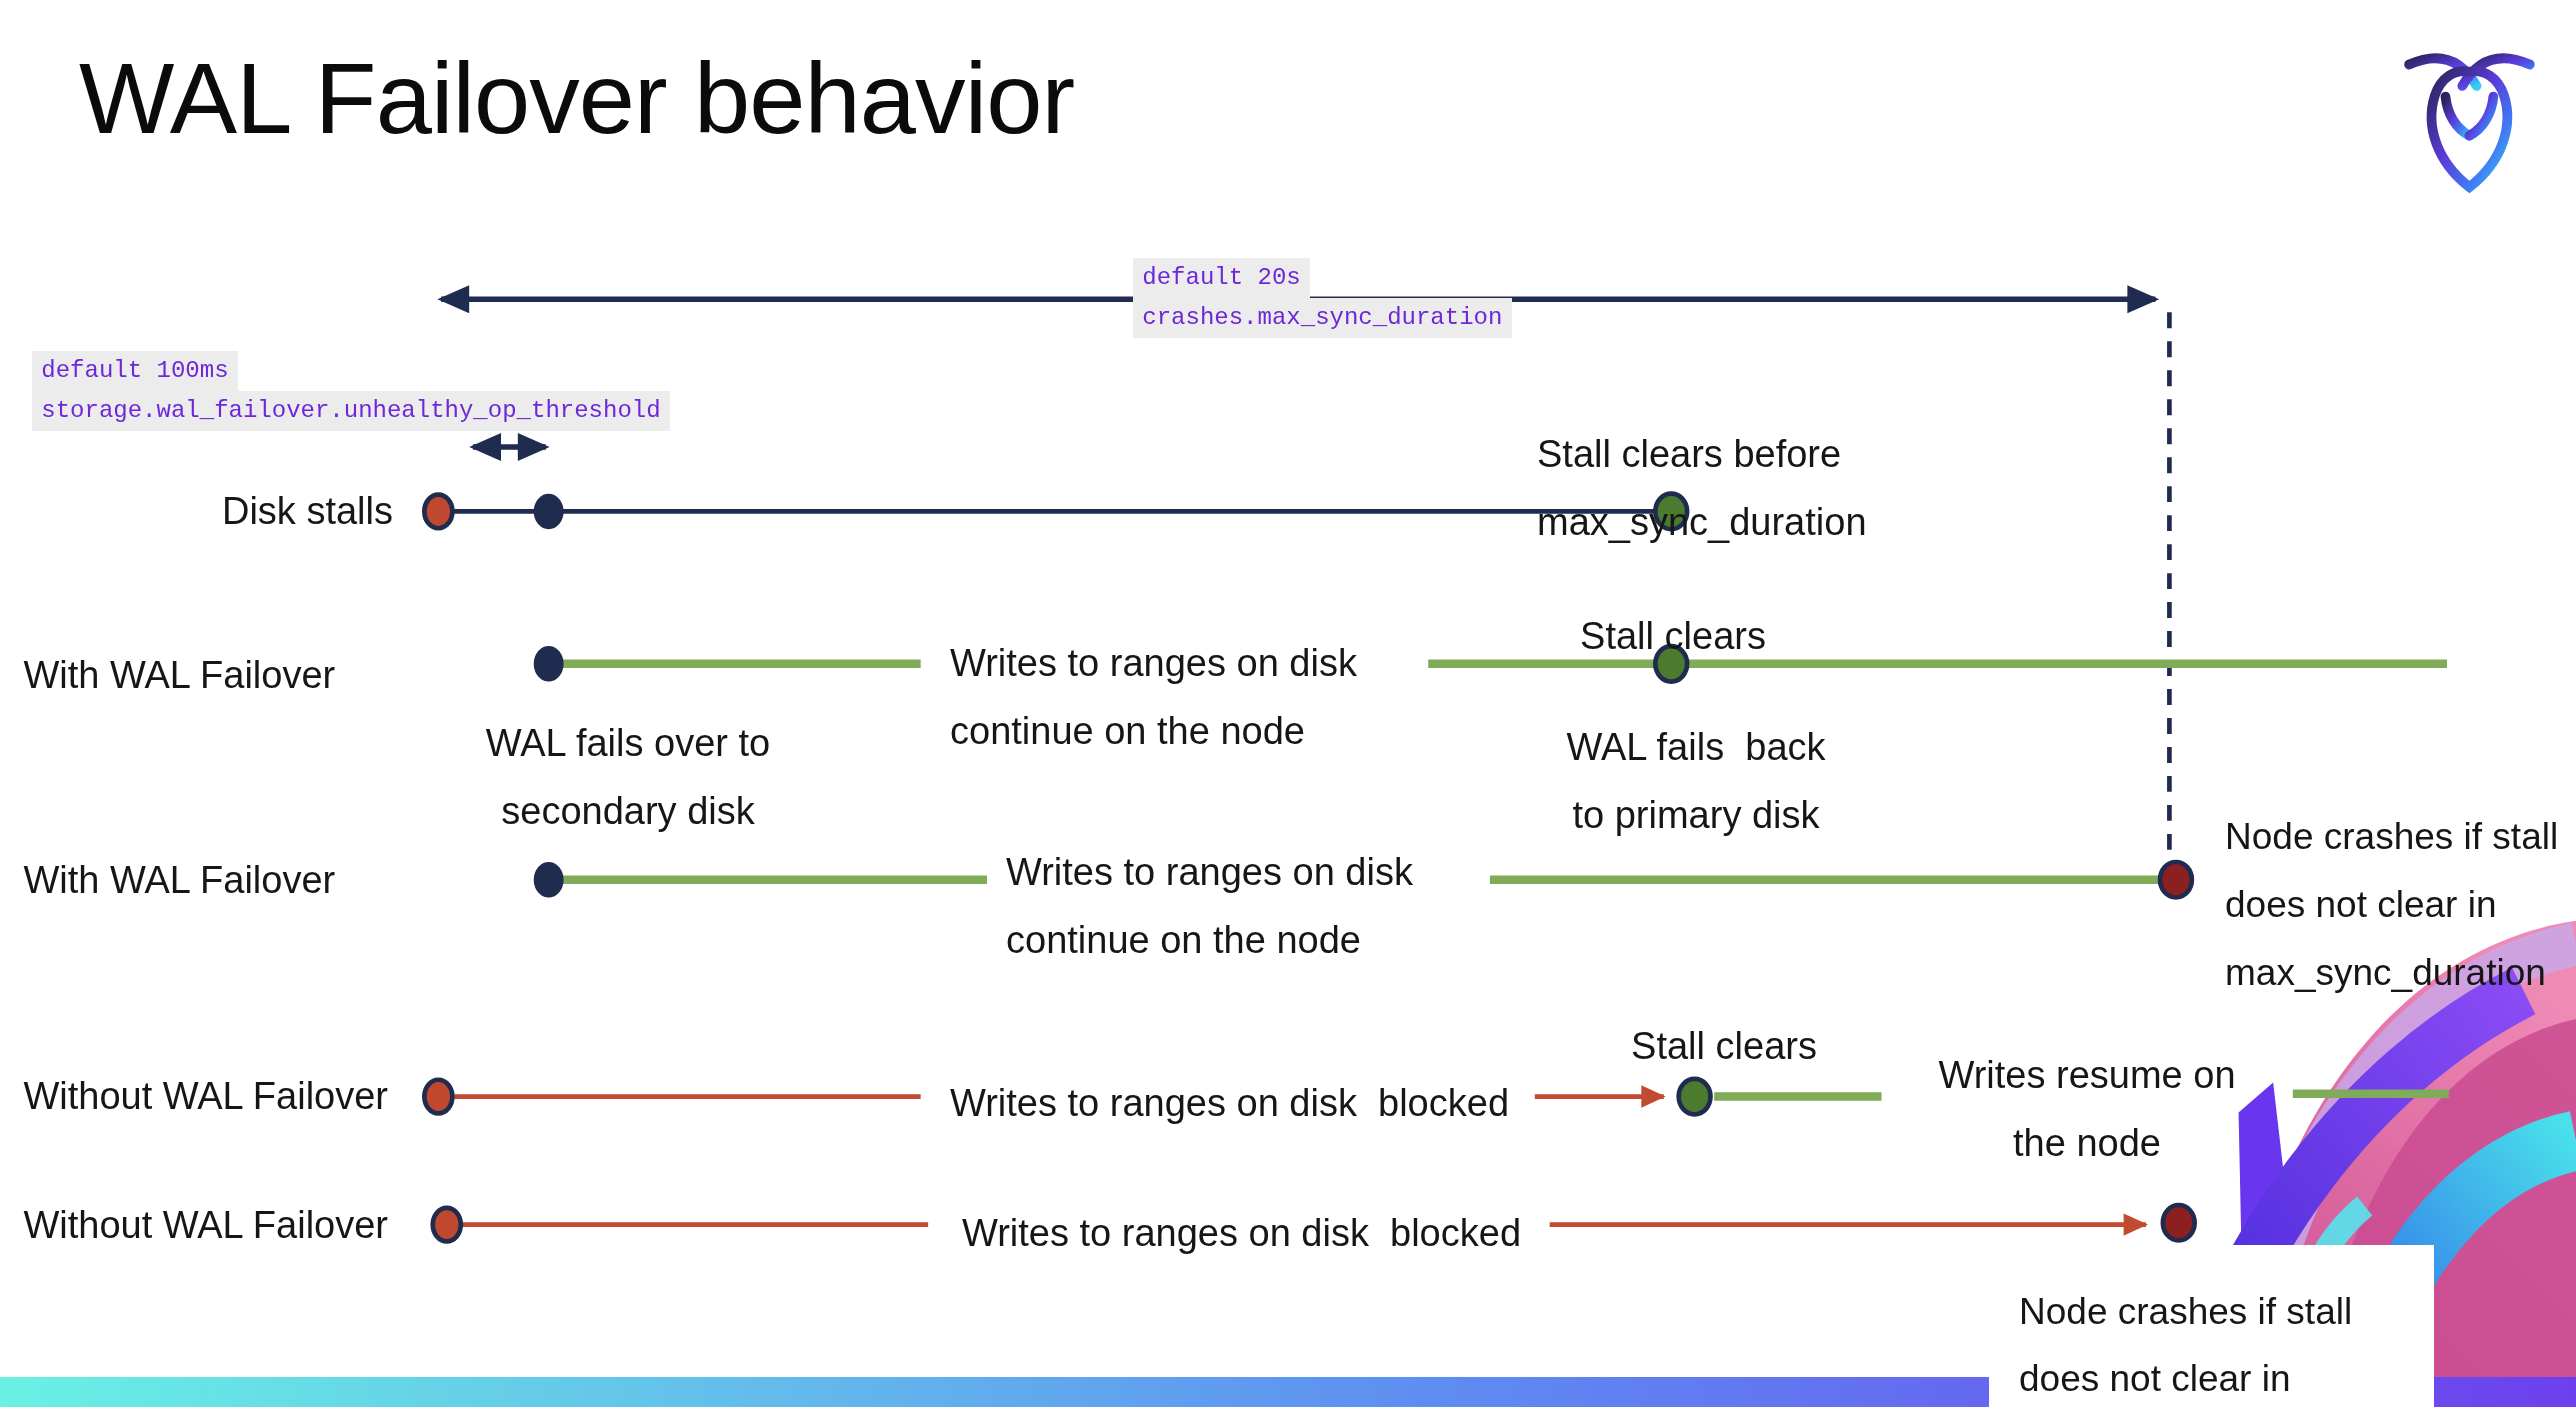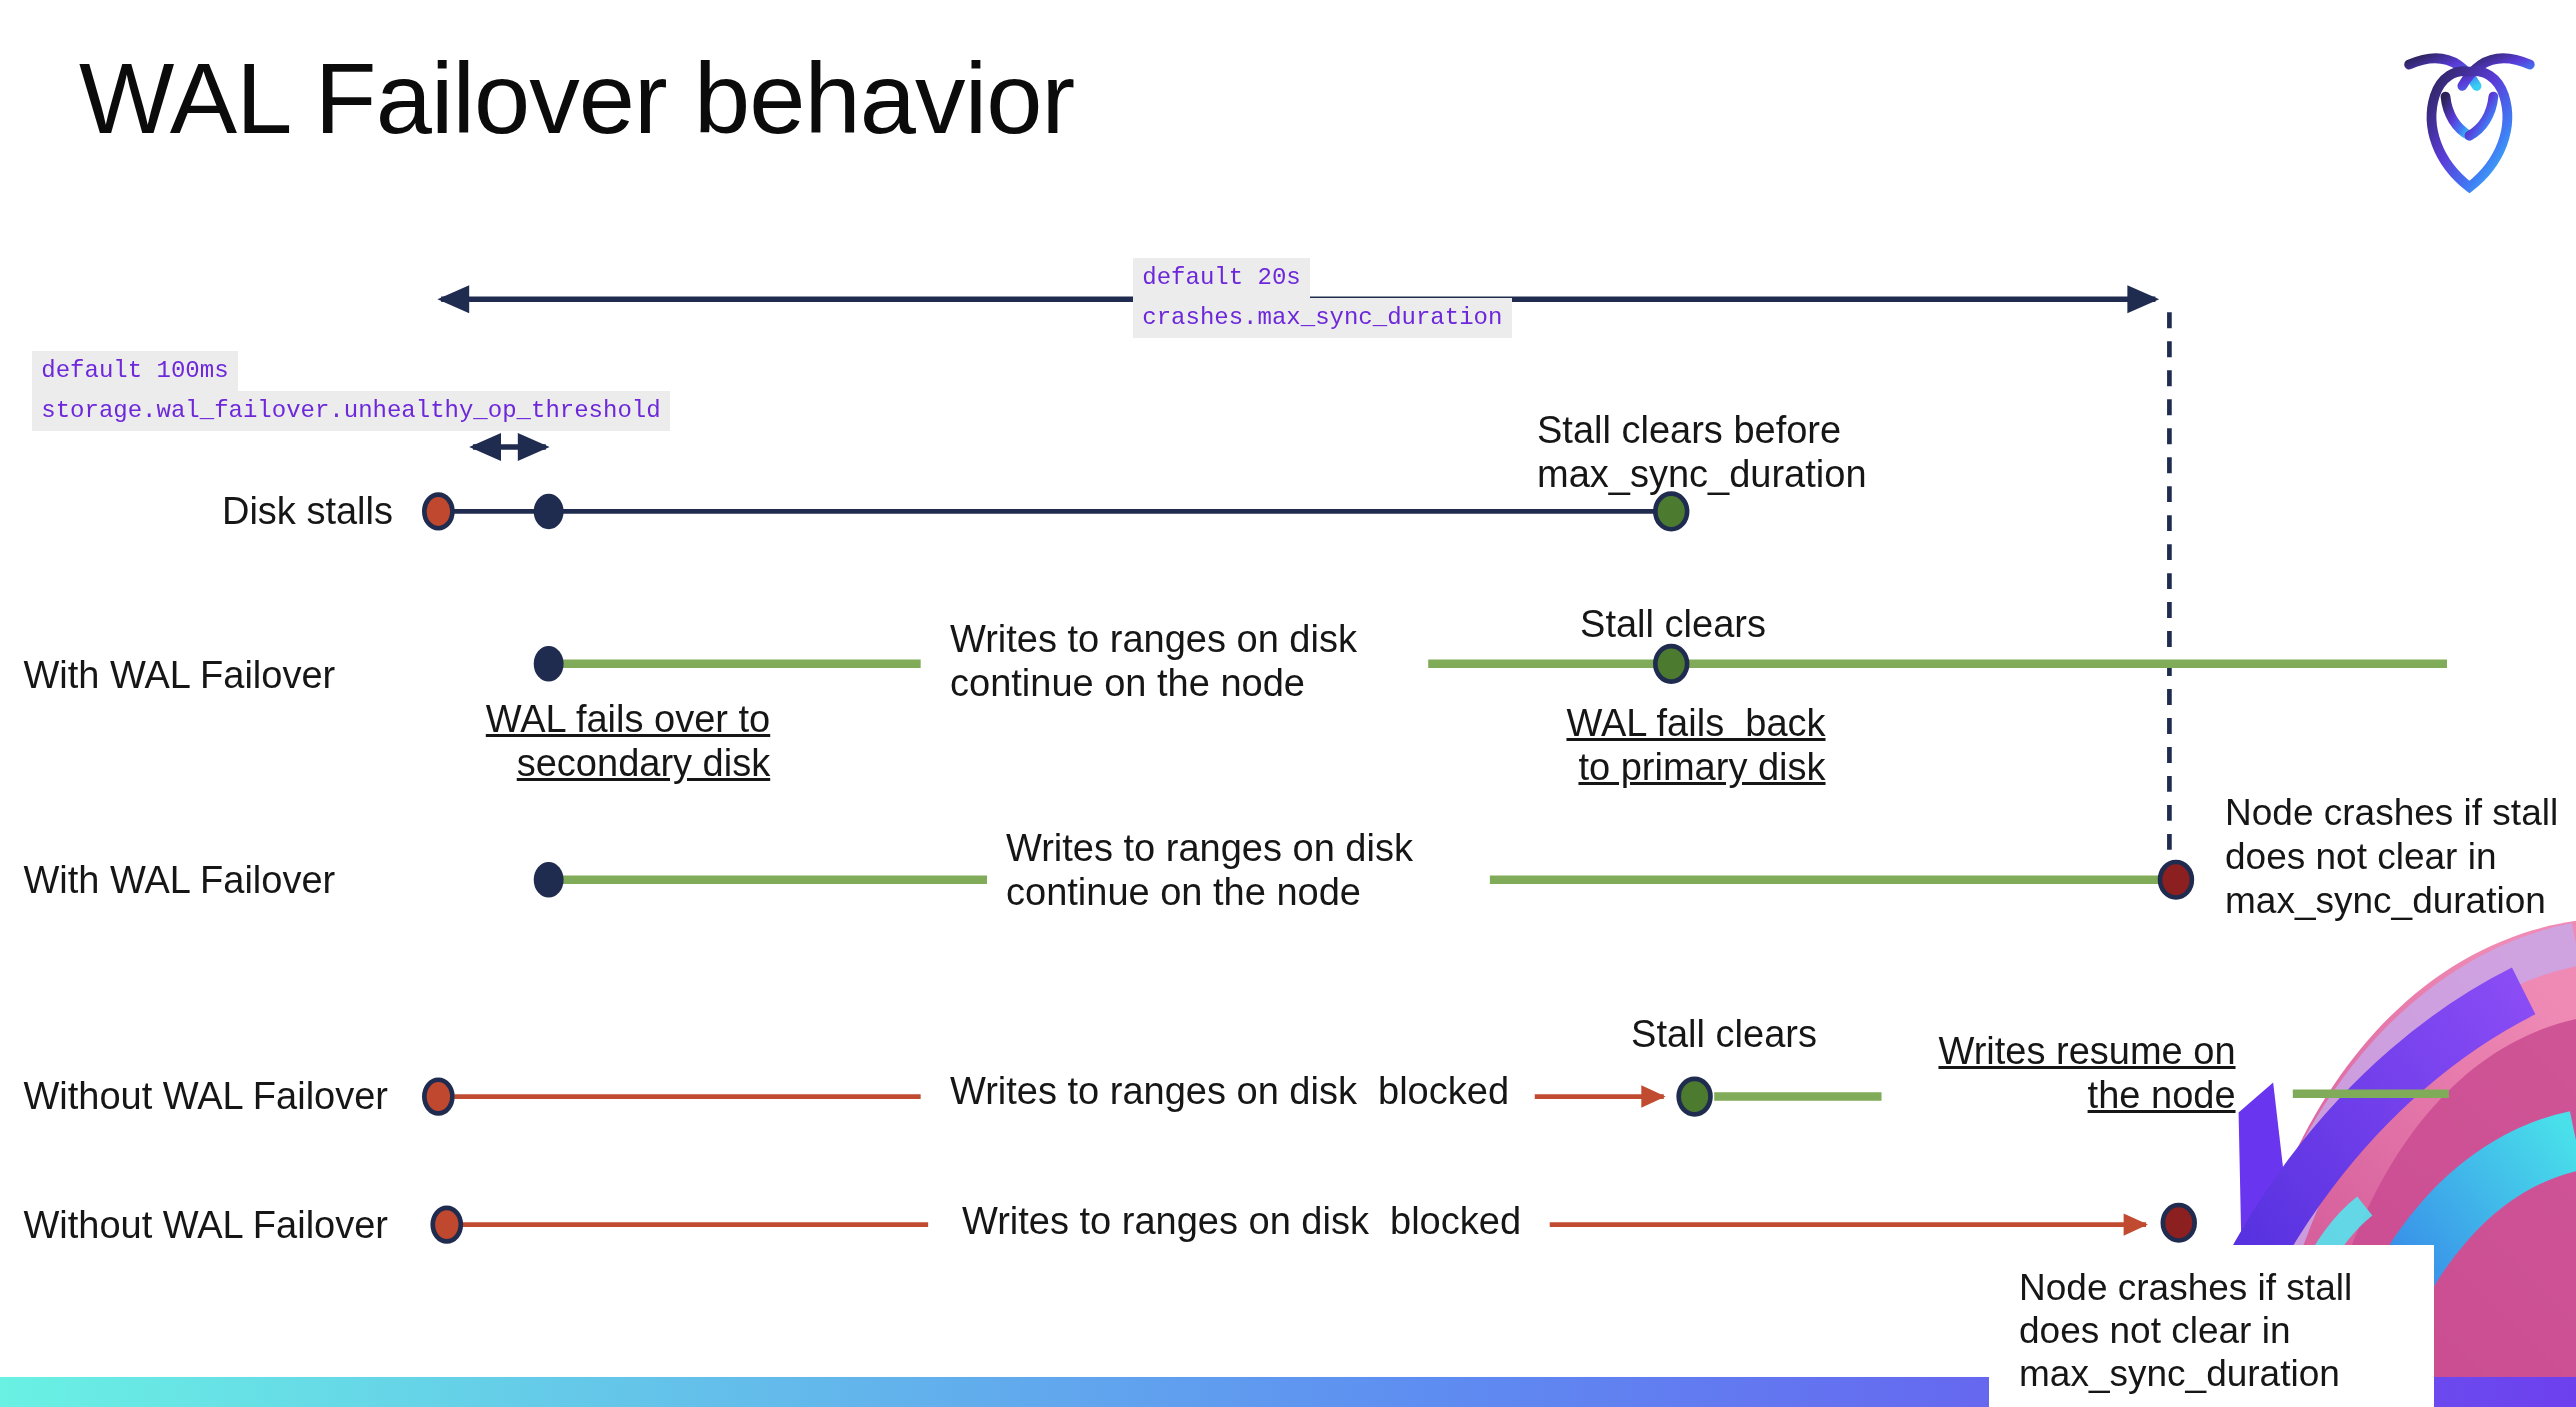--- a/index.html
+++ b/index.html
@@ -7,22 +7,22 @@
          font-family:"Liberation Sans","DejaVu Sans",sans-serif;color:#161616;}
   .gfx{position:absolute;left:0;top:0;z-index:1;}
   .whitebox{position:absolute;left:1989px;top:1245px;width:445px;height:163px;background:#fff;z-index:2;}
   .title{position:absolute;left:62px;top:24px;margin:17px;font-size:101px;font-weight:400;
          letter-spacing:-0.9px;color:#0b0b0b;z-index:3;}
   .code{position:absolute;z-index:3;font-family:"Liberation Mono","DejaVu Sans Mono",monospace;
         font-size:24px;color:#6d28d9;line-height:40px;}
   .code span{display:block;width:max-content;background:#ececec;padding:0 9.3px;white-space:pre;}
   .lbl{position:absolute;z-index:3;font-size:38px;transform:translateY(-50%);white-space:pre;}
   .cap{position:absolute;z-index:3;font-size:38px;line-height:44px;z-index:3;}
-  .cap span{display:block;white-space:pre;}
-  .cap.center{transform:translateX(-50%);text-align:right;text-decoration:underline;}
+  .cap span{display:block;white-space:pre;margin-top:24px;}
+  .cap.center{transform:translateX(-50%);text-align:center;}
   .cap.vmid{transform:translateY(-50%);}
   .cap.cmid{transform:translate(-50%,-50%);text-align:right;}
   .boxcap{font-size:37px;line-height:43px;}
 </style>
 </head>
 <body>
 
 <div class="slide">
 
   <svg class="gfx" width="2576" height="1408" viewBox="0 0 2756 1506">

